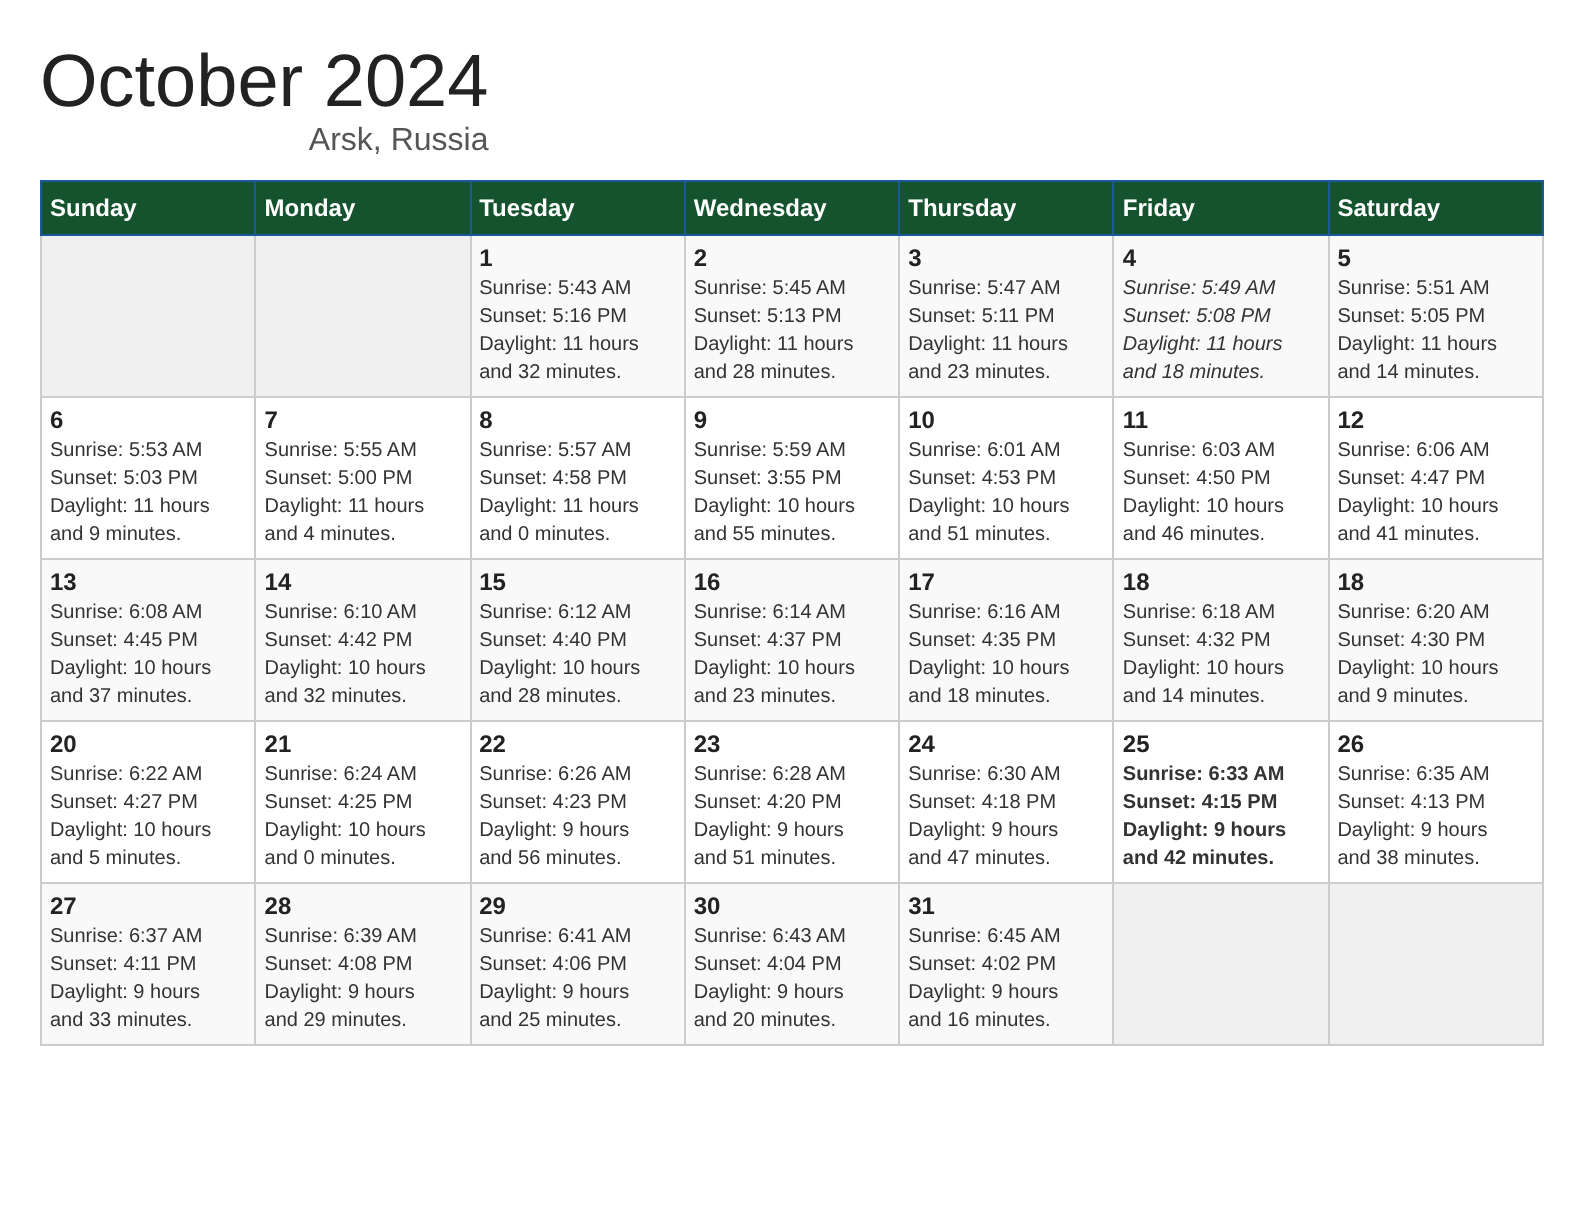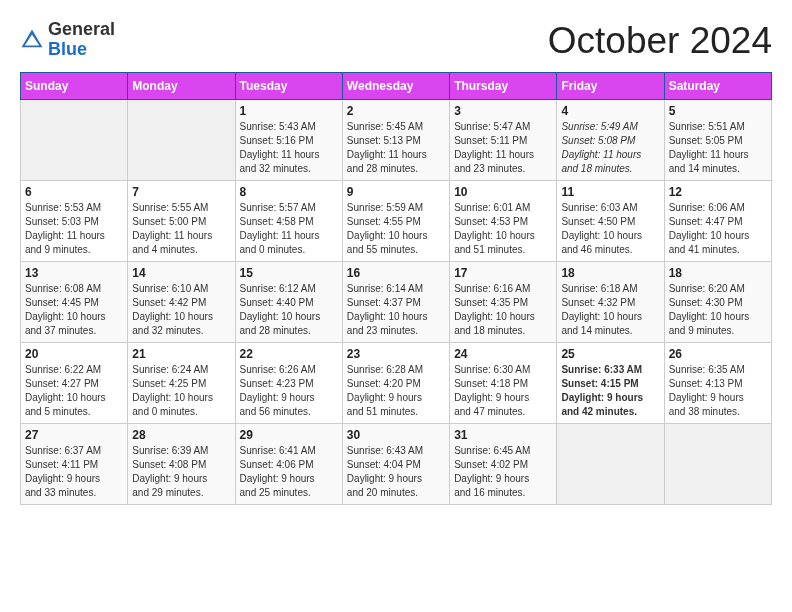--- a/index.html
+++ b/index.html
@@ -43,21 +43,21 @@
     .subtitle {
       font-size: 16px;
       color: #555;
     }
     table {
       width: 100%;
       border-collapse: collapse;
       font-size: 11px;
     }
     thead tr th {
-      background-color: #d946ef;
+      background-color: #14532d;
       color: #fff;
       padding: 6px 4px;
       text-align: left;
       font-size: 12px;
       font-weight: bold;
       border: 1px solid #1a5a9a;
     }
     tbody tr td {
       border: 1px solid #ccc;
       vertical-align: top;
@@ -85,32 +85,23 @@
       line-height: 1.4;
     }
     .empty-cell {
       background: #f0f0f0 !important;
     }
   </style>
 </head>
 <body>
 
 <div class="header">
-  <div class="logo">
-    <svg class="logo-icon" viewBox="0 0 30 30">
-      <polygon points="15,2 28,24 2,24" fill="#2a6db5"></polygon>
-      <polygon points="15,8 24,22 6,22" fill="#fff"></polygon>
-    </svg>
-    <div class="logo-text">
-      <span class="logo-general">General</span><br>
-      <span class="logo-blue">Blue</span>
-    </div>
-  </div>
   <div class="title-block">
     <div class="month-title">October 2024</div>
+    <div class="subtitle">Arsk, Russia</div>
   </div>
 </div>
 
 <table>
   <thead>
     <tr>
     <th>Sunday</th>
         <th>Monday</th>
         <th>Tuesday</th>
         <th>Wednesday</th>
@@ -177,21 +168,21 @@
         <td>
           <span class="day-number">8</span>
           <div class="day-detail" style="white-space: pre-line;">Sunrise: 5:57 AM
 Sunset: 4:58 PM
 Daylight: 11 hours
 and 0 minutes.</div>
         </td>
         <td>
           <span class="day-number">9</span>
           <div class="day-detail" style="white-space: pre-line;">Sunrise: 5:59 AM
-Sunset: 4:55 PM
+Sunset: 3:55 PM
 Daylight: 10 hours
 and 55 minutes.</div>
         </td>
         <td>
           <span class="day-number">10</span>
           <div class="day-detail" style="white-space: pre-line;">Sunrise: 6:01 AM
 Sunset: 4:53 PM
 Daylight: 10 hours
 and 51 minutes.</div>
         </td>

